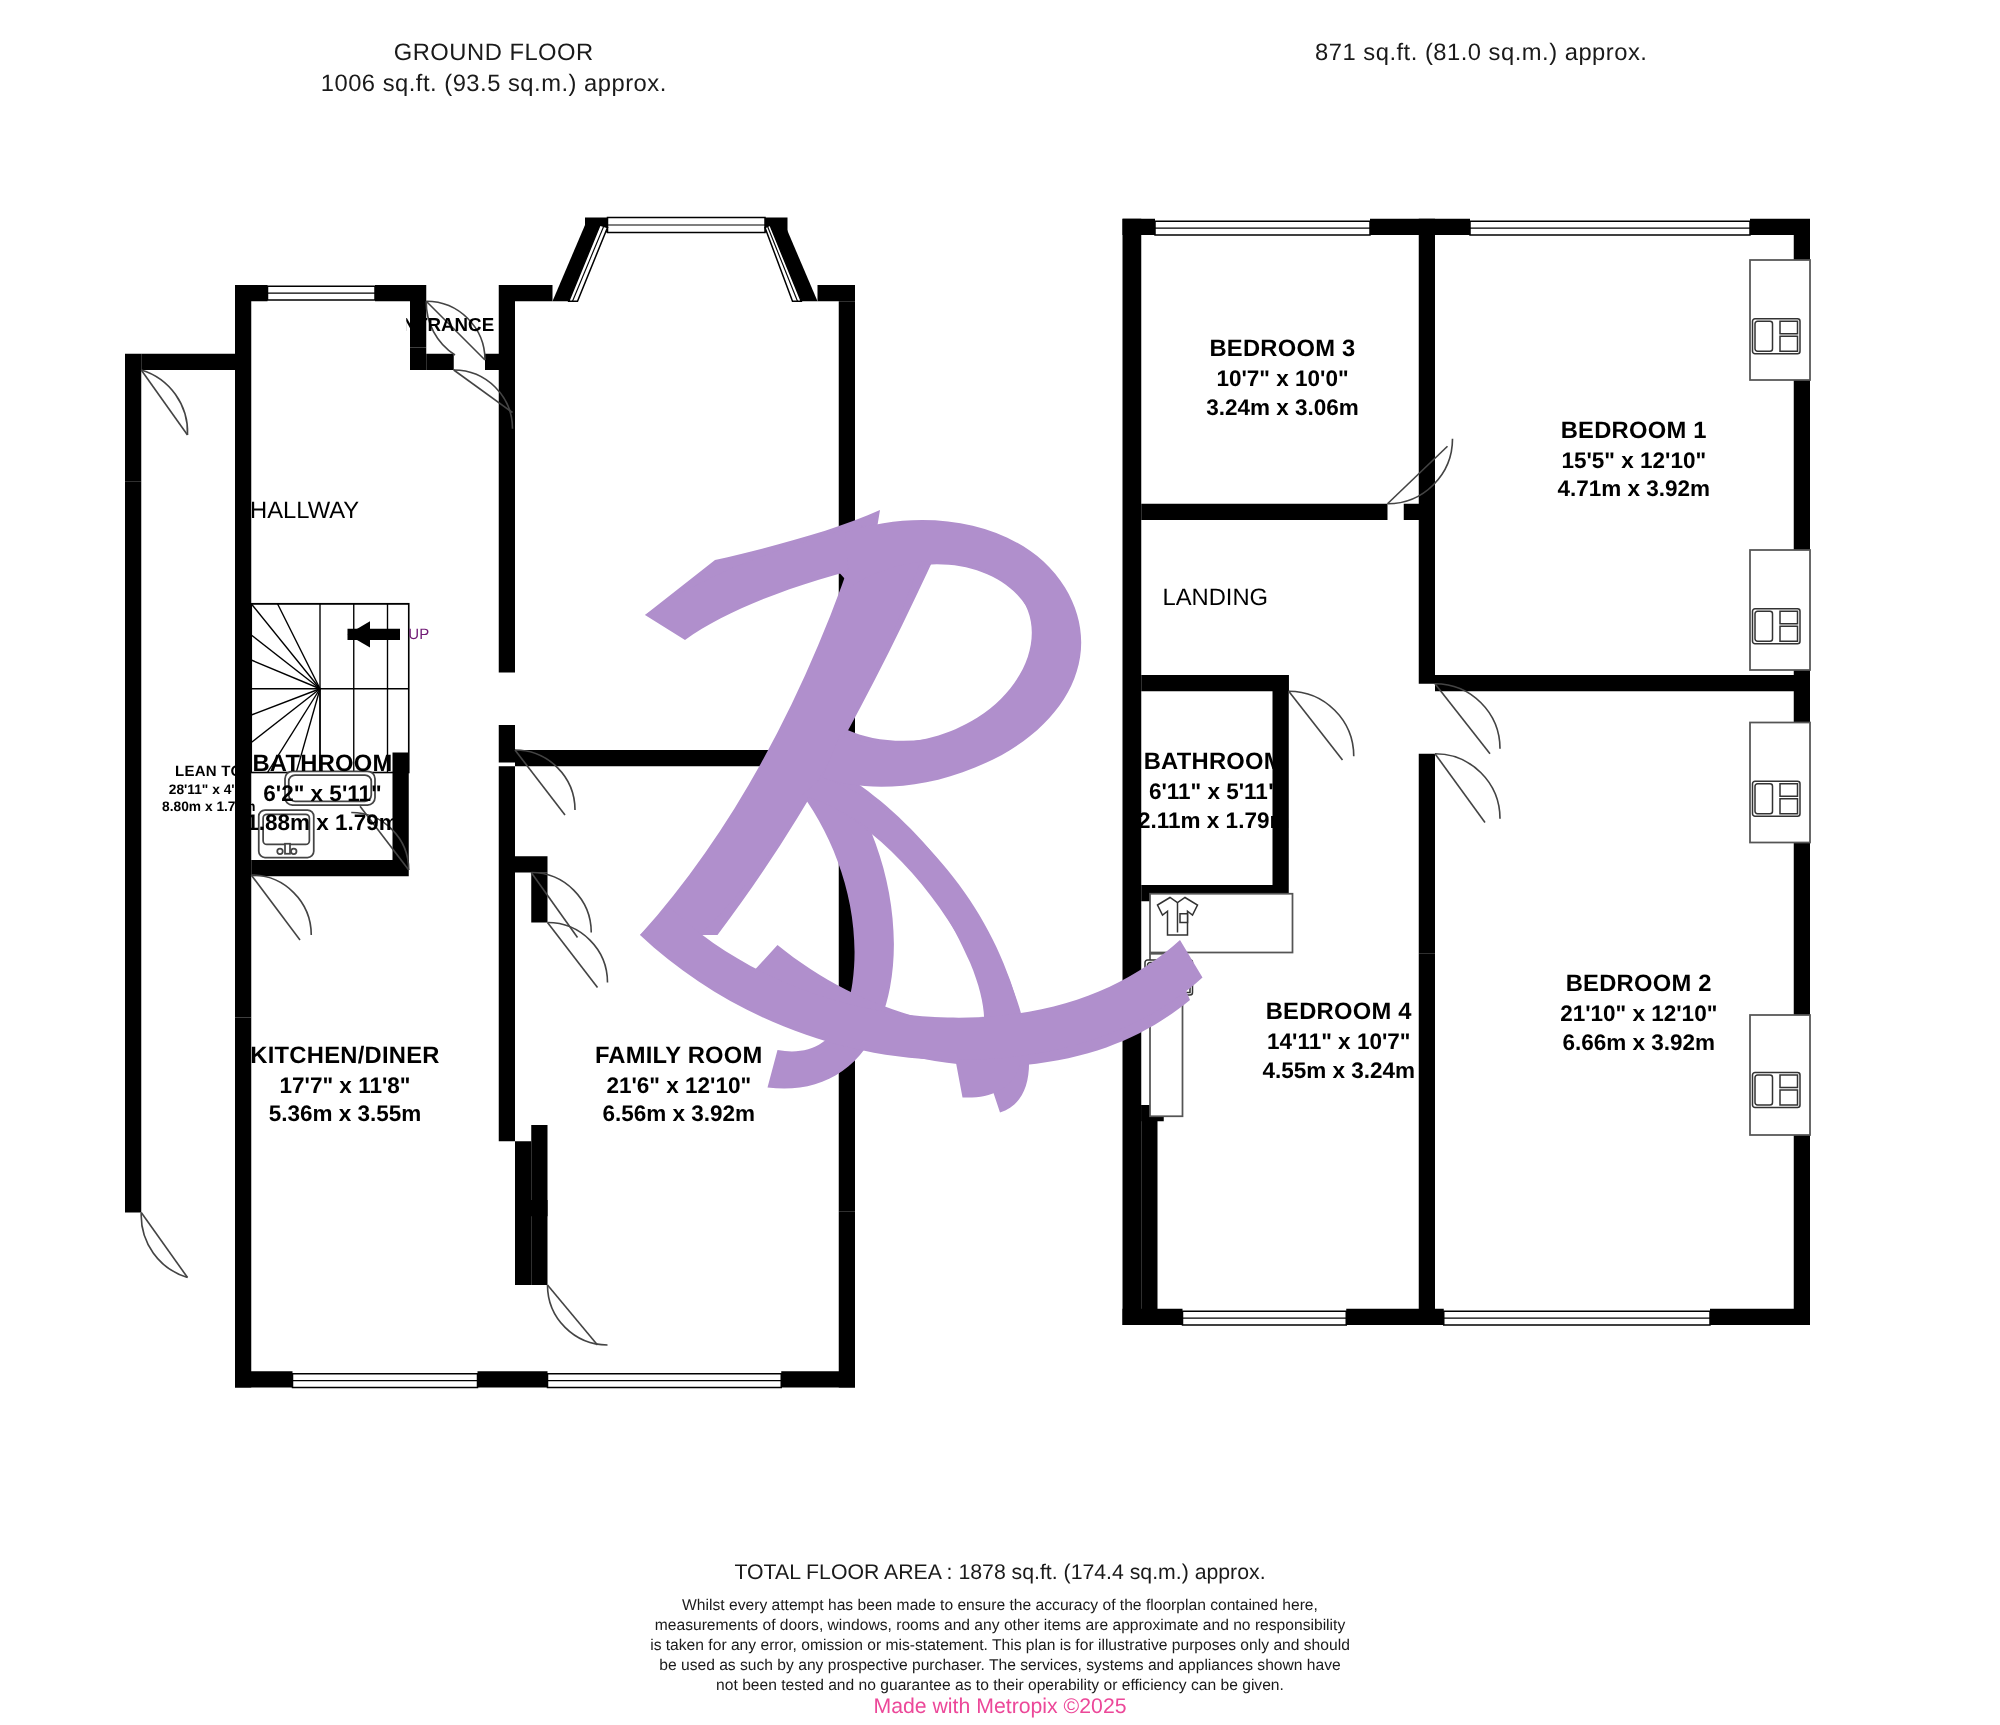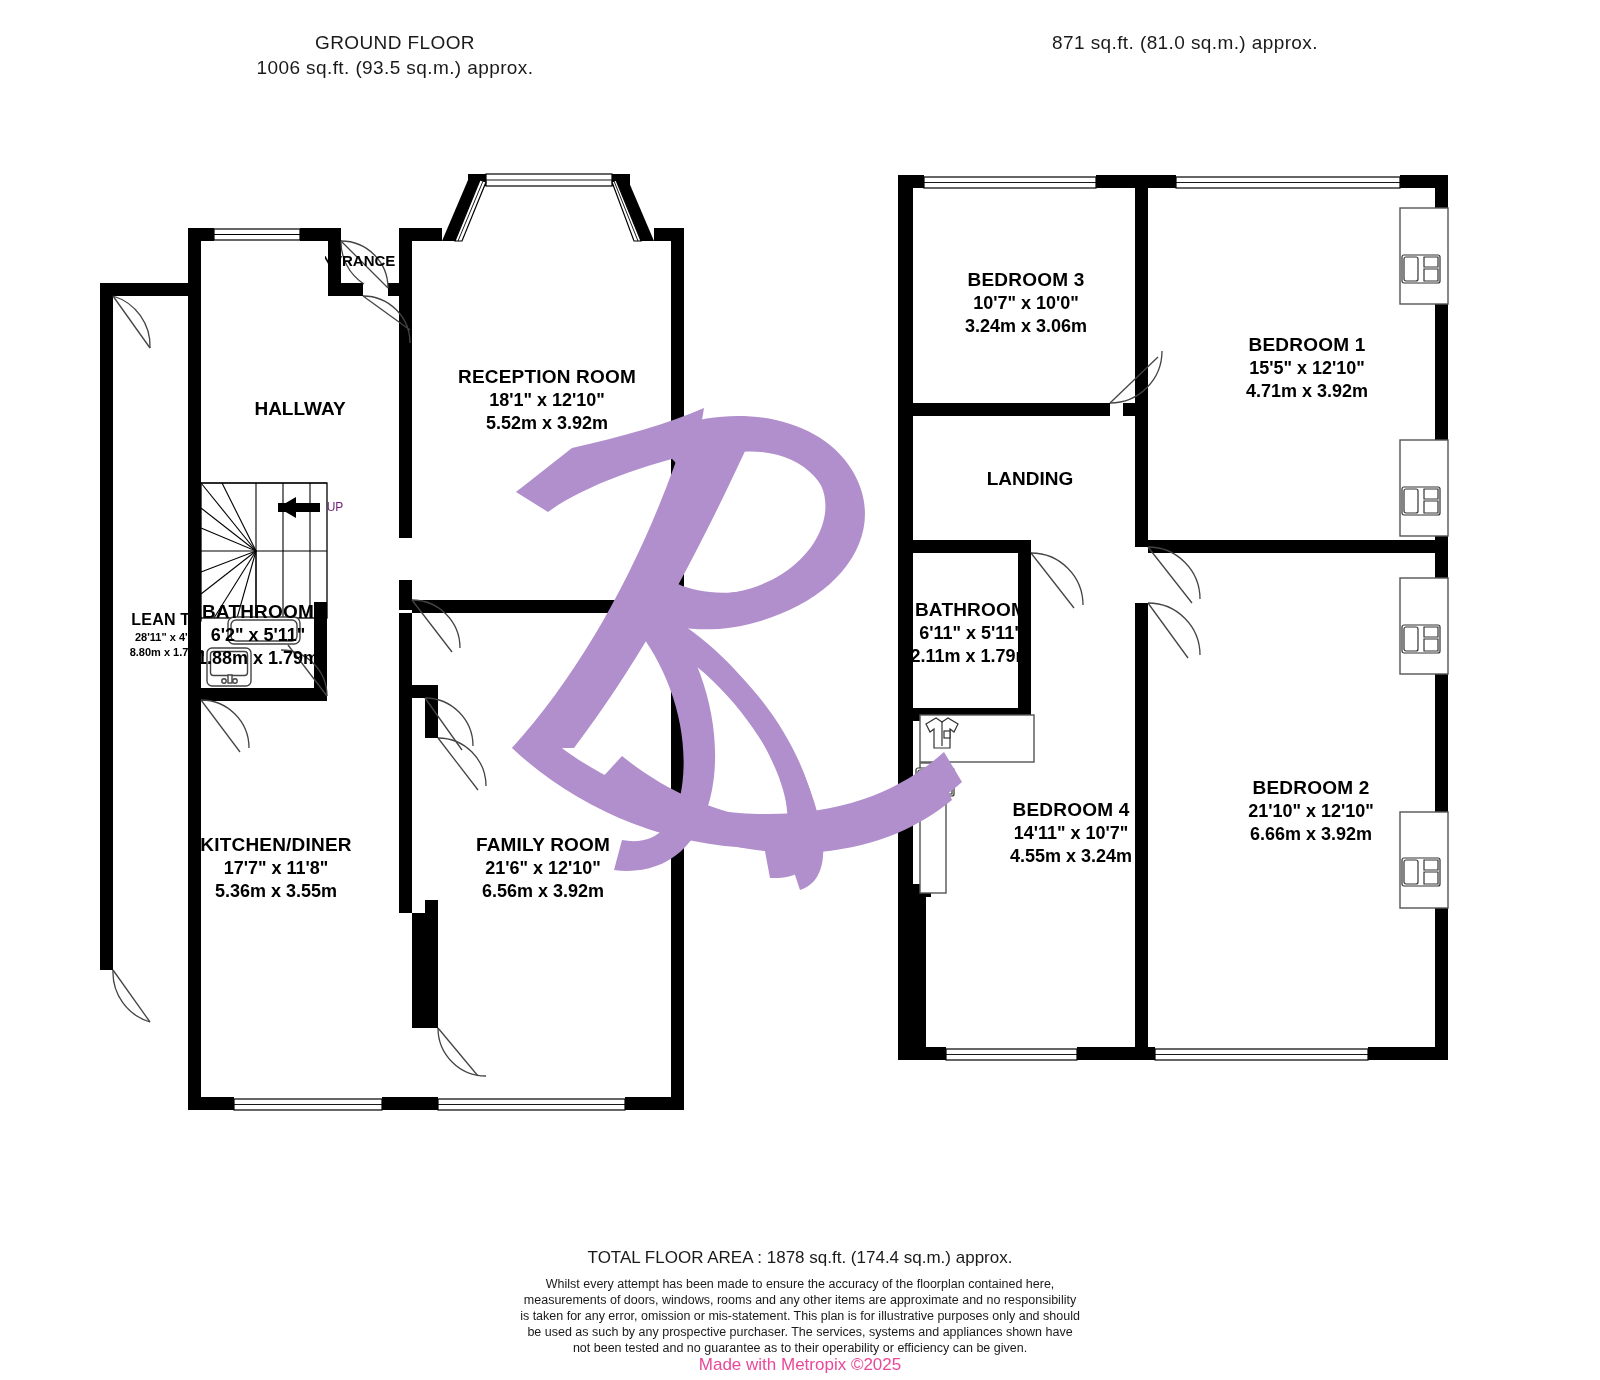--- a/index.html
+++ b/index.html
@@ -47,28 +47,27 @@
     text-align: center;
     font-weight: bold;
     color: #000;
     line-height: 1.28;
     white-space: nowrap;
   }
   .room-label .rl-name { display:block; font-size: 19px; letter-spacing: 0.2px;}
   .room-label .rl-imp  { display:block; font-size: 18px; }
   .room-label .rl-met  { display:block; font-size: 18px; }
 
-  .room-label.small .rl-name { font-size: 16px; }
+  .room-label.small .rl-name { font-size: 12px; }
   .room-label.small .rl-imp  { font-size: 11px; }
   .room-label.small .rl-met  { font-size: 11px; }
 
   .plain-label {
     position: absolute;
-    text-align: center;
-    font-weight: bold;
+    font-weight: normal;
     font-size: 19px;
     color: #000;
     white-space: nowrap;
   }
   .tiny-label {
     position: absolute;
     text-align: center;
     font-weight: bold;
     font-size: 13px;
     color: #701a75;
@@ -493,25 +492,20 @@
   </svg>
 
   <div class="plain-label" style="left:200px; top:398px; width:200px;">
     <span>HALLWAY</span>
   </div>
 
   <div class="clipped-label" style="left:325px; top:252px; width:84px;">
     <span style="position:relative; left:-13px;">ENTRANCE HALL</span>
   </div>
 
-  <div class="room-label" style="left:408px; top:365px; width:278px;">
-    <span class="rl-name">RECEPTION ROOM</span>
-    <span class="rl-imp">18'1"  x 12'10"</span>
-    <span class="rl-met">5.52m  x 3.92m</span>
-  </div>
 
   <div class="room-label" style="left:148px; top:600px; width:220px;">
     <span class="rl-name">BATHROOM</span>
     <span class="rl-imp">6'2"  x 5'11"</span>
     <span class="rl-met">1.88m  x 1.79m</span>
   </div>
 
   <div class="room-label" style="left:165px; top:833px; width:222px;">
     <span class="rl-name">KITCHEN/DINER</span>
     <span class="rl-imp">17'7"  x 11'8"</span>

